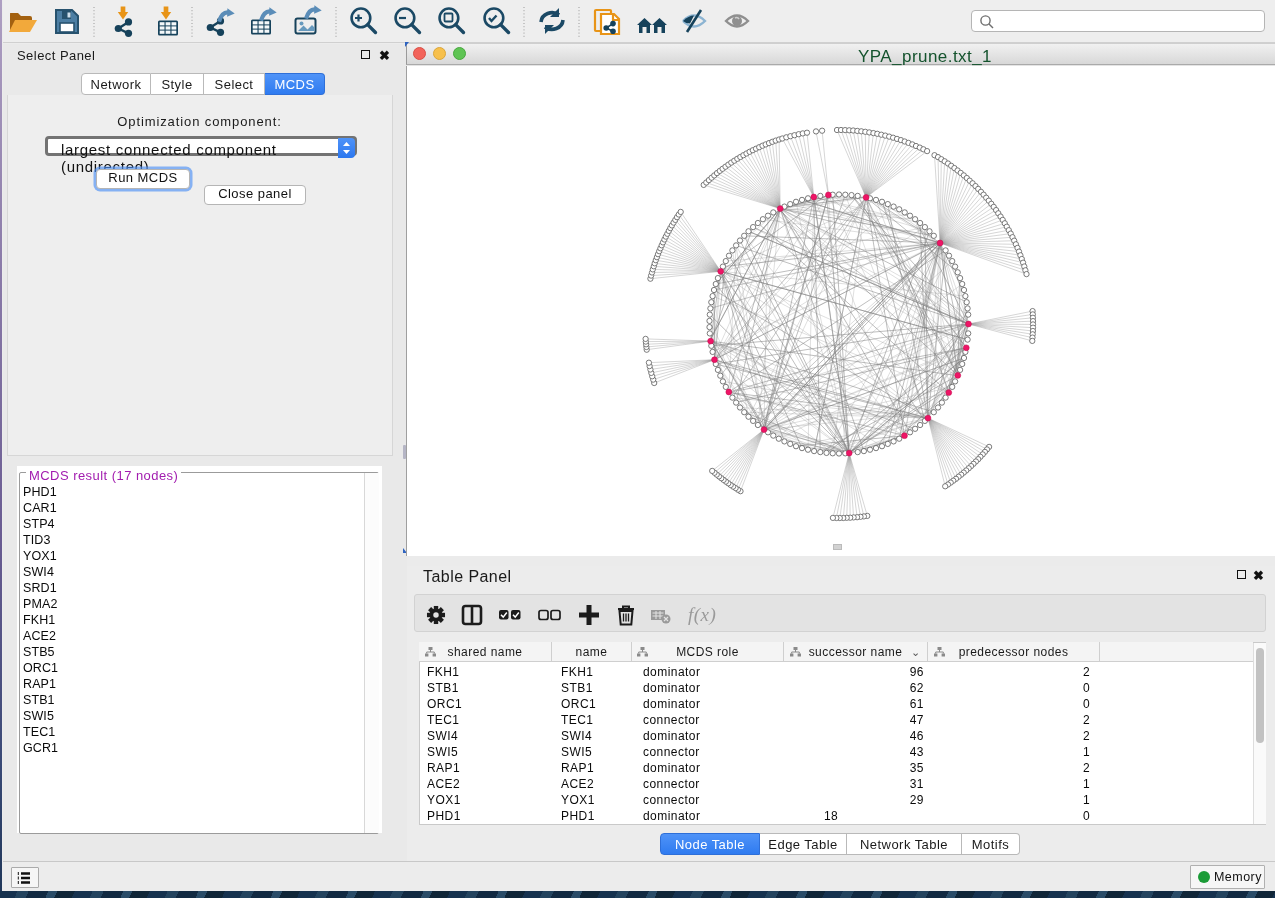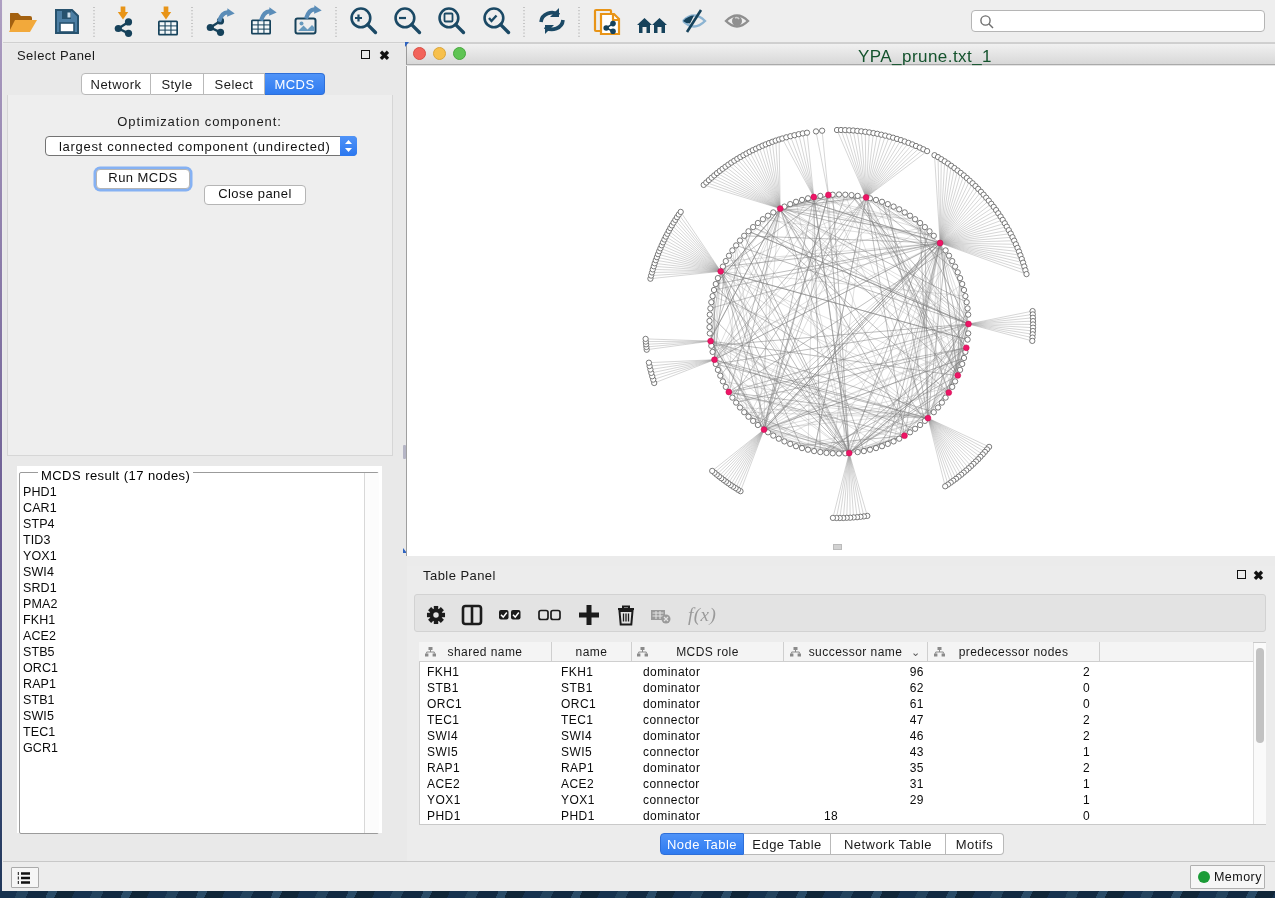--- a/index.html
+++ b/index.html
@@ -21,46 +21,46 @@
 
 .tabbar { position:absolute; display:flex; height:22px; }
 .tab { height:22px; background:#ffffff; border:1px solid #b9b9b9; border-left:none; font-size:13px; color:#1a1a1a; display:flex; align-items:center; justify-content:center; }
 .tab.first { border-left:1px solid #b9b9b9; border-radius:4px 0 0 4px; }
 .tab.last { border-radius:0 4px 4px 0; }
 .tab.active { background:linear-gradient(180deg,#4f93f8,#2f7bf0); border-color:#2e6fd8; color:#fff; }
 #cp-tabs { left:81px; top:73px; }
 
 #cp-content { left:7px; top:95px; width:386px; height:361px; background:#eeeeee; border:1px solid #d6d6d6; border-top:none; }
 #opt-label { left:0; top:114px; width:399px; text-align:center; font-size:13px; color:#1a1a1a; letter-spacing:0.9px; }
-#cp-select { left:45px; top:136px; width:312px; height:20px; background:#fff; border:1px solid #737373; border-radius:4px; font-size:13px; color:#111; }
+#cp-select { left:45px; top:136px; width:312px; height:20px; background:#fff; border:3px solid #737373; border-radius:4px; font-size:15px; color:#111; }
 #cp-select .txt { position:absolute; left:13px; top:2px; letter-spacing:0.7px; }
 #cp-select .spin { position:absolute; right:-1px; top:-1px; width:17px; height:20px; background:linear-gradient(180deg,#4f93f8,#2b77ef); border-radius:0 4px 4px 0; }
 .btn { position:absolute; background:#fff; border:1px solid #b5b5b5; border-radius:4px; font-size:13px; color:#111; text-align:center; }
 #btn-run { left:96px; top:169px; width:94px; height:20px; box-shadow:0 0 0 2.5px rgba(77,144,246,.65); }
 #btn-close { left:204px; top:185px; width:102px; height:20px; }
 
 #gbox { z-index:3; left:19px; top:472px; width:360px; height:362px; border:1px solid #9b9b9b; border-radius:2px; }
-#gbox-label { z-index:4; left:26px; top:468px; background:#fff; padding:0 3px; font-size:13px; color:#000000;margin-left:12px; }
+#gbox-label { z-index:4; left:26px; top:468px; background:#fff; padding:0 3px; font-size:13px; color:#a21caf; }
 #gbox-inner { left:17px; top:466px; width:365px; height:367px; background:#fff; }
 #gbox-list { z-index:4; left:23px; top:484px; letter-spacing:0.1px; font-size:12.5px; color:#0a0a0a; line-height:16px; }
 #gbox-sb { z-index:3; left:364px; top:473px; width:15px; height:360px; background:#fcfcfc; border-left:1px solid #d8d8d8; }
 
 #vsplit { left:402px; top:44px; width:5px; height:817px; background:#e9e9e9; }
 #vsplit-h { left:403px; top:445px; width:3px; height:14px; background:#b5b5c5; border-radius:1px; }
 
 #netwin { left:407px; top:44px; width:868px; height:522px; background:#e4e4e4; }
 #net-titlebar { left:406px; top:43px; width:869px; height:22px; background:linear-gradient(180deg,#f1f1f1,#d8d8d8); border-bottom:1px solid #aaa; border-top:1px solid #cfcfcf; border-left:1px solid #9a9a9a; }
 .tl { position:absolute; top:47px; width:13px; height:13px; border-radius:50%; }
 #net-title { left:858px; top:47px; font-size:17px; color:#14532d; }
 #net-canvas { left:406px; top:66px; width:869px; height:490px; background:#fff; border-left:1px solid #9f9f9f; }
 #hsplit { left:407px; top:556px; width:868px; height:10px; background:#ebebeb; }
 #hsplit-h { left:833px; top:544px; width:9px; height:6px; background:#d2d2d2; border:1px solid #bbb; }
 
 #tpanel { left:407px; top:566px; width:868px; height:295px; background:#ececec; }
-#tp-title { left:423px; top:568px; font-size:13px; color:#1a1a1a; }
+#tp-title { left:423px; top:568px; font-size:16px; color:#1a1a1a; }
 #tp-float { left:1237px; top:570px; width:9px; height:9px; border:1.5px solid #111; }
 #tp-close { left:1253px; top:568px; font-size:13px; color:#111; font-weight:bold; }
 #tp-toolbar { left:414px; top:594px; width:852px; height:38px; background:#e3e3e3; border:1px solid #d2d2d2; border-radius:3px; }
 #tp-table { left:419px; top:642px; width:847px; height:183px; background:#fff; border:1px solid #c9c9c9; }
 .th { position:absolute; top:642px; height:20px; background:#f4f4f4; border-right:1px solid #cfcfcf; border-bottom:1px solid #cfcfcf; font-size:12px; color:#1a1a1a; text-align:center; line-height:20px; }
 .td { position:absolute; height:16px; font-size:12px; color:#0a0a0a; line-height:16px; }
 
 #bot-tabs { left:660px; top:833px; }
 
 #statusbar { left:3px; top:861px; width:1272px; height:30px; background:#ececec; border-top:1px solid #c8c8c8; }
@@ -647,21 +647,21 @@
 <div class="td" style="left:824px;top:792px;width:100px;text-align:right">29</div>
 <div class="td" style="left:990px;top:792px;width:100px;text-align:right">1</div>
 <div class="td" style="left:427px;top:808px">PHD1</div>
 <div class="td" style="left:561px;top:808px">PHD1</div>
 <div class="td" style="left:643px;top:808px">dominator</div>
 <div class="td" style="left:824px;top:808px;width:100px;text-align:left">18</div>
 <div class="td" style="left:990px;top:808px;width:100px;text-align:right">0</div>
 <div class="abs" style="left:1253px;top:643px;width:13px;height:181px;background:#fafafa;border-left:1px solid #ddd"></div>
 <div class="abs" style="left:1255.5px;top:648px;width:8px;height:95px;background:#c2c2c2;border-radius:4px"></div>
 <div class="abs tabbar" id="bot-tabs">
-  <div class="tab first active" style="width:84px">Node Table</div>
+  <div class="tab first active" style="width:100px">Node Table</div>
   <div class="tab" style="width:87px">Edge Table</div>
   <div class="tab" style="width:115px">Network Table</div>
   <div class="tab last" style="width:58px">Motifs</div>
 </div>
 <div class="abs" id="statusbar"></div>
 <div class="abs" id="sb-listbtn">
     <svg width="24" height="20" viewBox="0 0 24 20" style="position:absolute;left:0;top:0">
       <path d="M9 5.5 h9 M9 10 h9 M9 14.5 h9" stroke="#111" stroke-width="2.6"></path>
       <path d="M5.8 5.5 h1 M5.8 10 h1 M5.8 14.5 h1" stroke="#111" stroke-width="2.8"></path>
     </svg>

